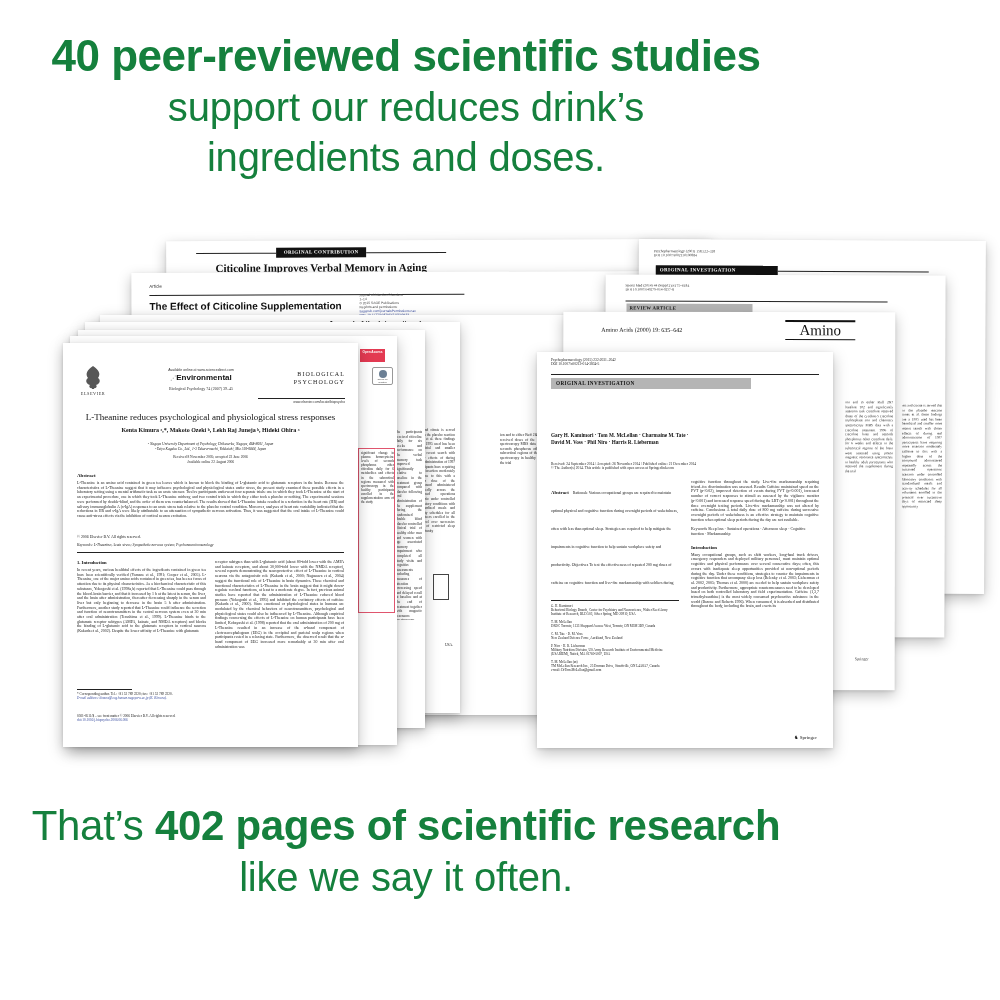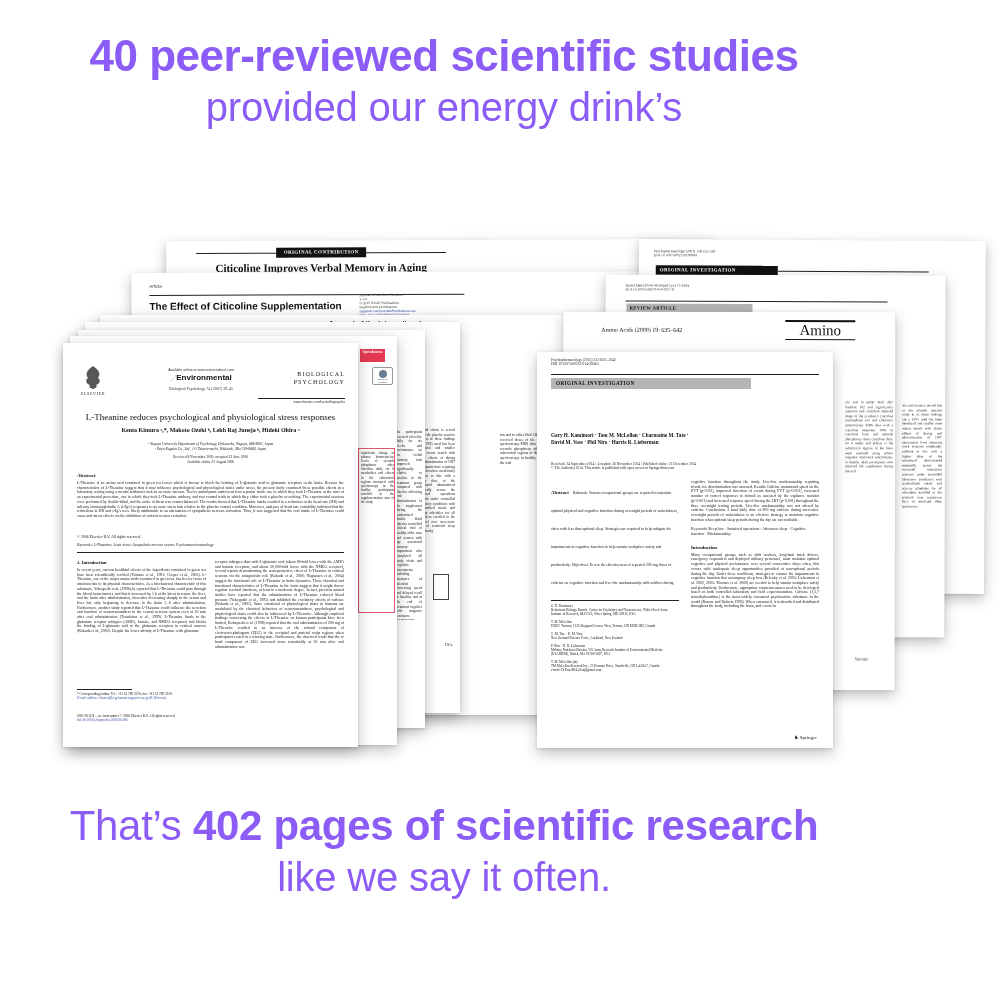--- a/index.html
+++ b/index.html
@@ -1,19 +1,19 @@
 <!DOCTYPE html>
 <html><head>
 <meta charset="utf-8">
 <style>
   html,body{margin:0;padding:0;}
   body{width:1000px;height:1000px;background:#fff;position:relative;overflow:hidden;
        font-family:"Liberation Sans",sans-serif;}
   
-  .headline{position:absolute;left:0;width:812px;text-align:center;color:#8b5cf6;padding-left:38px;}
+  .headline{position:absolute;left:0;width:812px;text-align:center;color:#15803d;}
   .hl-bold{font-size:44px;font-weight:800;letter-spacing:-0.5px;line-height:52px;}
   .hl-light{font-size:40px;font-weight:400;letter-spacing:-0.2px;line-height:50px;}
   .hl-mixed{font-size:42px;font-weight:400;letter-spacing:-0.3px;line-height:52px;}
   .hl-mixed b{font-weight:800;}
   
   .paper{position:absolute;background:#fff;
          box-shadow:0 5px 14px rgba(0,0,0,.25), 0 1px 3px rgba(0,0,0,.12);}
   .paper, .paper div{box-sizing:border-box;}
   .ser{font-family:"Liberation Serif","DejaVu Serif",serif;}
   .abs{position:absolute;}
@@ -34,21 +34,22 @@
             line-height:3.6px;text-align:center;padding-top:2px;}
   .chk{border:0.5px solid #999;border-radius:2px;font-size:2.4px;line-height:2.8px;
        color:#444;text-align:center;padding-top:1px;}
   .redbox{border:1px solid #e0556e;}
 </style>
 </head>
 <body>
 
 <div class="headline" style="top:30px;">
   <div class="hl-bold">40 peer-reviewed scientific studies</div>
-  <div class="hl-light">provided our energy drink’s</div>
+  <div class="hl-light">support our reduces drink’s</div>
+  <div class="hl-light">ingredients and doses.</div>
 </div>
 
 <div class="paper" style="left:167px;top:240px;width:545px;height:420px;z-index:10;transform:rotate(-0.25deg);">
   <div class="abs" style="left:30px;top:7px;width:250px;display:flex;align-items:center;">
     <div style="flex:1;height:1px;background:#222;"></div>
     <div class="badge-black" style="font-size:5px;line-height:6px;padding:2px 8px;letter-spacing:0.4px;">ORIGINAL CONTRIBUTION</div>
     <div style="flex:1;height:1px;background:#222;"></div>
   </div>
   <div class="abs ser ctr" style="left:15px;top:21px;width:280px;font-size:11px;font-weight:bold;color:#111;">Citicoline Improves Verbal Memory in Aging</div>
 </div>

